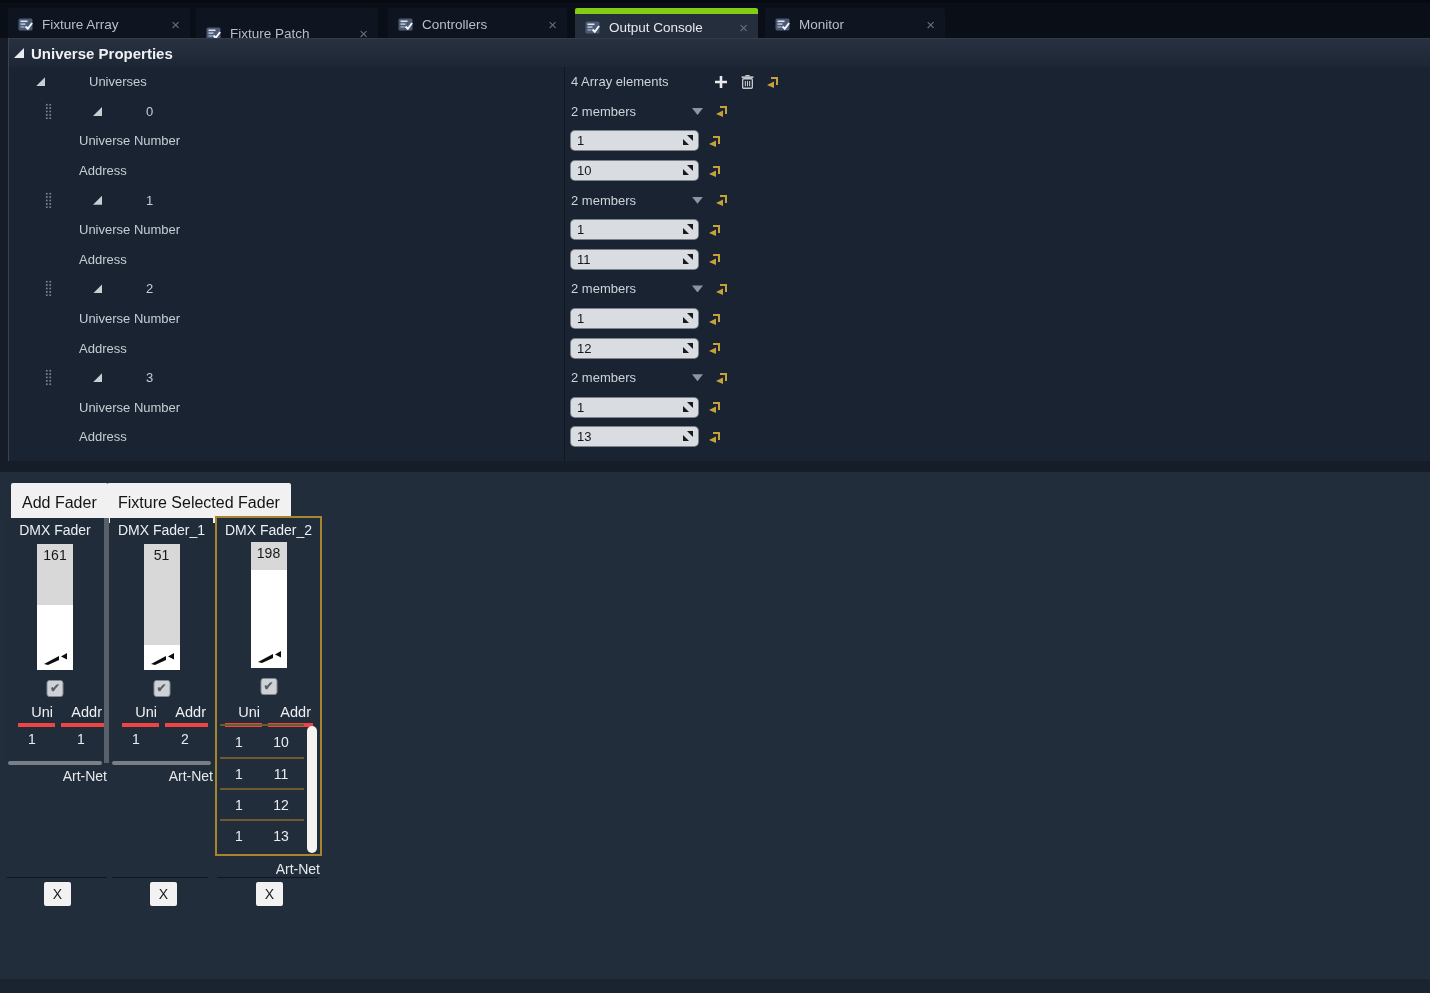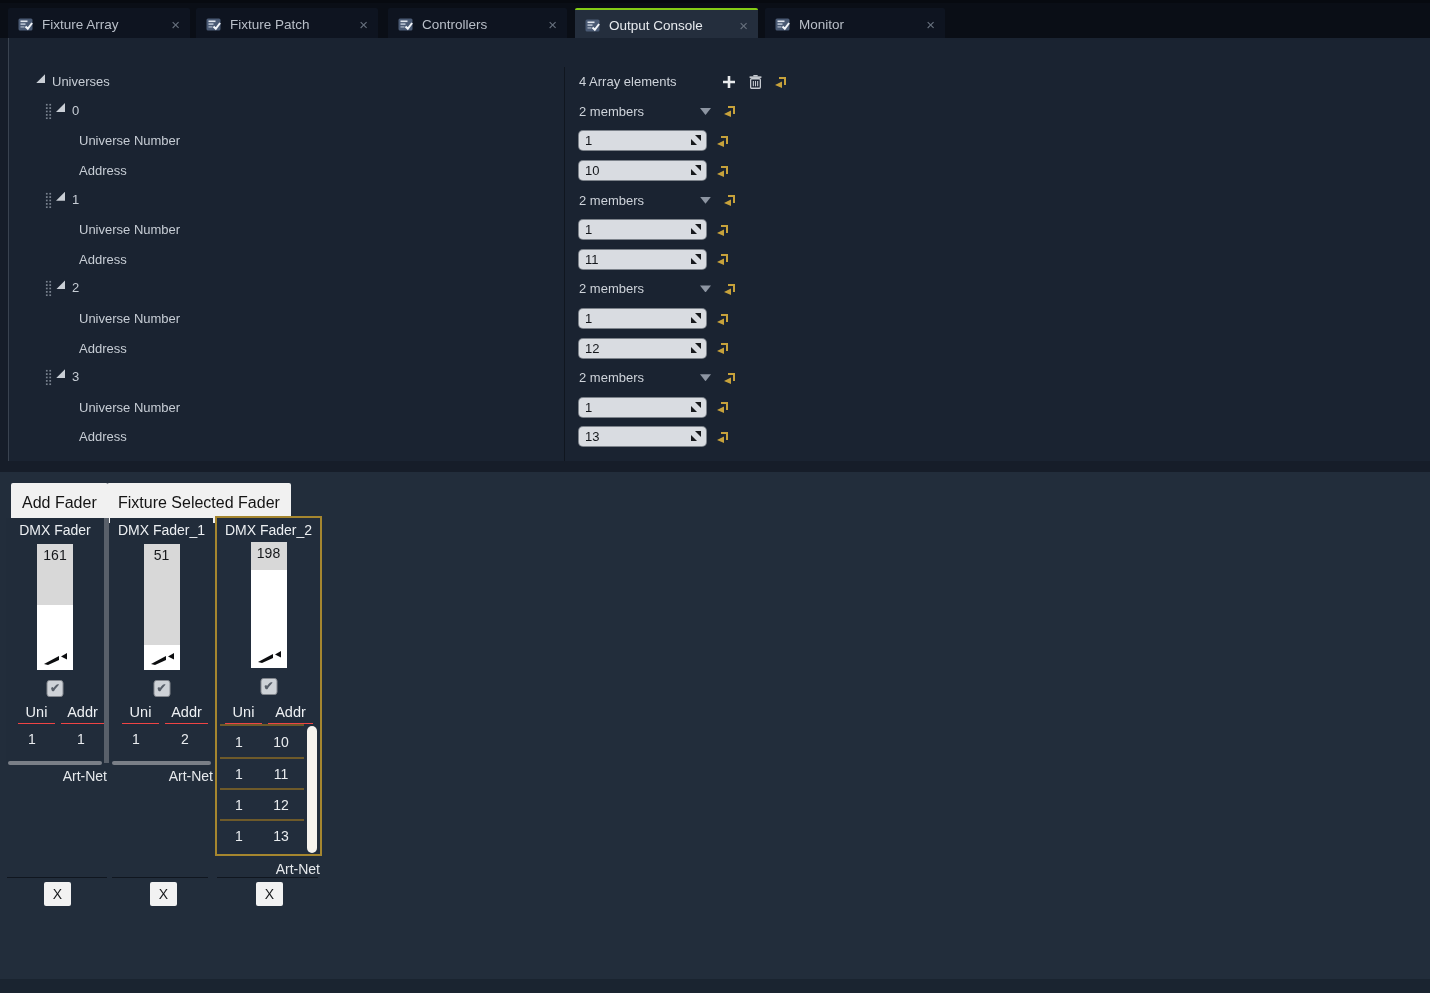--- a/index.html
+++ b/index.html
@@ -3,41 +3,41 @@
 <meta charset="utf-8">
 <style>
   html,body{margin:0;padding:0;background:#161d29;}
   *{box-sizing:border-box;font-family:"Liberation Sans",sans-serif;}
   #page{position:relative;width:1430px;height:993px;background:#161d29;overflow:hidden;}
 
   
   #tabbar{position:absolute;top:0;left:0;right:0;height:38px;background:#0a0e16;border-top:3px solid #070a10;}
   .tab{position:absolute;top:5px;height:33px;display:flex;align-items:center;gap:8px;padding:0 10px 0 9px;
        background:#0e1420;color:#b9bfc8;font-size:13.5px;border-radius:2px 2px 0 0;cursor:default;}
-  .tab.active{background:#242e3d;border-top:2px solid #84cc16;color:#e7eaee;}
+  .tab.active{background:#242e3d;border-top:6px solid #84cc16;color:#e7eaee;}
   .tab:nth-of-type(1){left:8px;width:182px;}
-  .tab:nth-of-type(2){left:196px;width:182px;}
+  .tab:nth-of-type(2){left:196px;width:182px;align-items:flex-end;}
   .tab:nth-of-type(3){left:388px;width:179px;}
   .tab:nth-of-type(4){left:575px;width:183px;}
   .tab:nth-of-type(5){left:765px;width:180px;gap:8px;}
   .tab .close{margin-left:auto;color:#67707d;font-size:15px;line-height:1;}
   .tab .ticon{flex:0 0 auto;display:flex;}
 
   
   #prop-panel{position:absolute;top:38px;left:8px;right:0;height:423px;background:#1a2331;border-left:1px solid #3a4350;}
   #prop-header{height:29px;display:flex;align-items:center;gap:7px;padding-left:5px;
                background:linear-gradient(#273140,#1d2634);border-top:1px solid #323b49;}
   #prop-header .title{font-size:15px;font-weight:bold;color:#eff1f4;}
   .tri-exp{width:9px;height:9px;background:#c9ced5;clip-path:polygon(100% 0,100% 100%,0 100%);}
   .tri-exp.big{width:10px;height:10px;background:#e9ecef;}
   #vline{position:absolute;top:29px;bottom:0;left:555px;width:1px;background:#10161f;}
   #rows{position:absolute;top:29px;left:0;right:0;}
   .prow{height:29.6px;display:flex;align-items:center;}
-  .name-cell{flex:0 0 555px;display:flex;}
-  .value-cell{flex:1 1 auto;display:flex;align-items:center;padding-left:15px;position:relative;}
+  .name-cell{flex:0 0 555px;display:flex;align-items:center;gap:37px;}
+  .value-cell{flex:1 1 auto;display:flex;align-items:center;padding-left:7px;position:relative;}
   .ncpad-root{padding-left:27px;}
   .ncpad-el{padding-left:36px;}
   .ncpad-prop{padding-left:70px;}
   .plbl{font-size:13px;color:#c7cdd5;}
   .name-cell .tri-exp{margin-right:7px;}
   .drag-dots{width:7px;height:17px;margin-right:4px;
              background-image:radial-gradient(circle,#79828f 0.9px,transparent 1.1px);background-size:3.5px 3.4px;}
   .summary{font-size:13px;color:#ced3da;width:118px;}
   .summary.wide{width:130px;}
   .tri-down{width:11px;height:7px;background:#8d95a2;clip-path:polygon(0 0,100% 0,50% 100%);margin-left:3px;}
@@ -60,22 +60,22 @@
   .vsplit{position:absolute;top:46px;left:104px;width:5px;height:245px;background:#59606a;}
   .fader-title{height:22px;line-height:24px;text-align:center;color:#eceff2;font-size:14px;white-space:nowrap;}
   .track{position:absolute;top:26px;left:50%;margin-left:-18px;width:36px;height:126px;background:#ffffff;}
   .f3 .track{top:24px;}
   .track-fill{position:absolute;left:0;right:0;top:0;background:#d8d8d8;}
   .track-val{position:absolute;top:3px;width:100%;text-align:center;font-size:14px;color:#16181b;z-index:2;}
   .track-grip{position:absolute;bottom:4px;left:50%;transform:translateX(-50%);z-index:2;display:flex;}
   .cb{position:absolute;top:162px;left:50%;transform:translateX(-50%);width:17px;height:17px;background:#ced2d7;
       border:1px solid #83878e;border-radius:3px;color:#585f69;font-size:12px;line-height:14px;text-align:center;font-weight:bold;}
   .f3 .cb{top:160px;}
-  .hdr{position:absolute;top:186px;font-size:14.5px;color:#edf0f3;border-bottom:1px solid #ef4444;
-       padding:0 2px 3px 2px;text-align:center;}
+  .hdr{position:absolute;top:186px;font-size:14.5px;color:#edf0f3;border-bottom:4px solid #ef4444;
+       padding:0 2px 3px 2px;text-align:right;}
   .hdr-uni{left:12px;width:37px;}
   .hdr-addr{left:55px;width:43px;}
   .f3 .hdr-uni{left:8px;}
   .f3 .hdr-addr{left:51px;width:45px;}
   .vals{position:absolute;top:213px;left:0;right:0;display:flex;font-size:14px;color:#e9ecef;}
   .vals .c1{width:52px;text-align:center;}
   .vals .c2{width:46px;text-align:center;}
   .hscroll{position:absolute;left:2px;right:2px;top:243px;height:4px;background:#7a7f87;border-radius:2px;}
   .ftable{position:absolute;top:206px;left:3px;right:16px;border-top:2px solid #6e5a2a;font-size:14px;color:#e9ecef;}
   .frow{height:31px;display:flex;align-items:center;}
@@ -163,20 +163,24 @@
             <rect x="3" y="9.1" width="4" height="1.6" fill="#97a2b5"></rect>
             <path d="M8 9.5l2.3 2.3L14.6 6" stroke="#f2f5f9" stroke-width="2" fill="none"></path>
           </svg>
       </span>
       <span>Monitor</span>
       <span class="close">×</span>
     </div>
   </div>
 
   <div id="prop-panel">
+    <div id="prop-header">
+      <div class="tri-exp big"></div>
+      <span class="title">Universe Properties</span>
+    </div>
     <div id="vline"></div>
     <div id="rows">
 
       <div class="prow">
         <div class="name-cell ncpad-root">
           <div class="tri-exp"></div>
           <span class="plbl">Universes</span>
         </div>
         <div class="value-cell">
           <span class="summary wide">4 Array elements</span>

